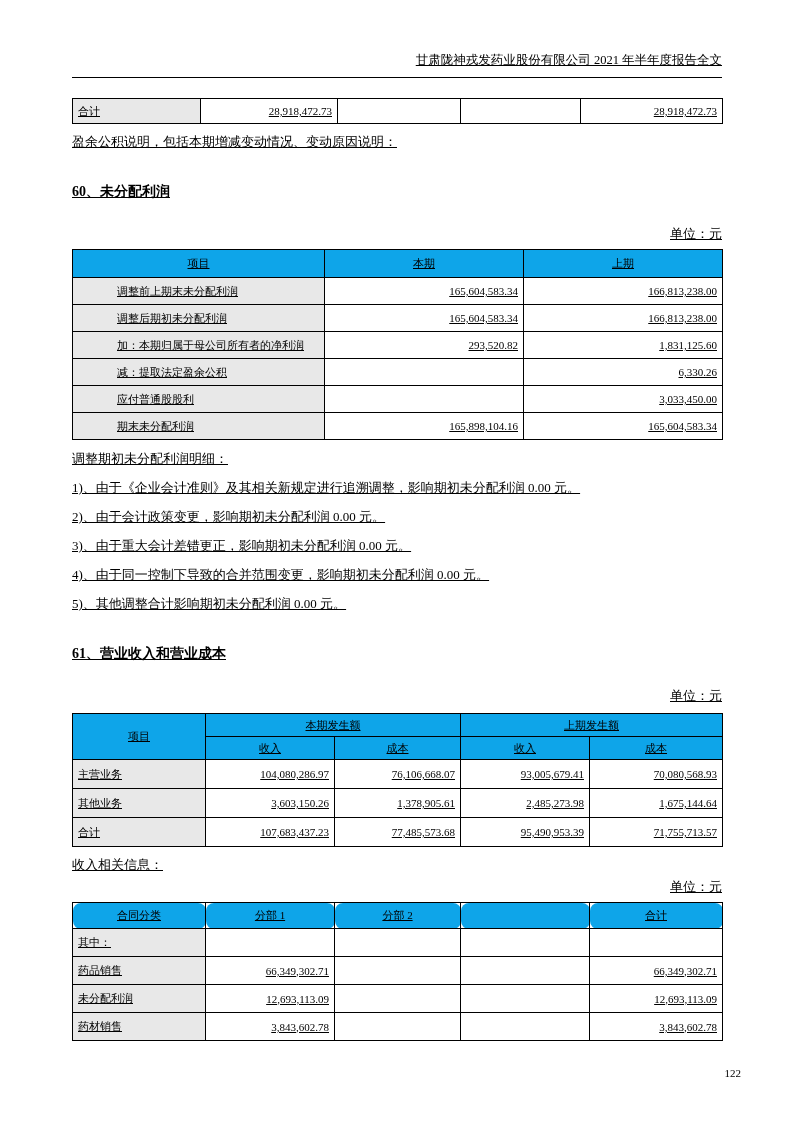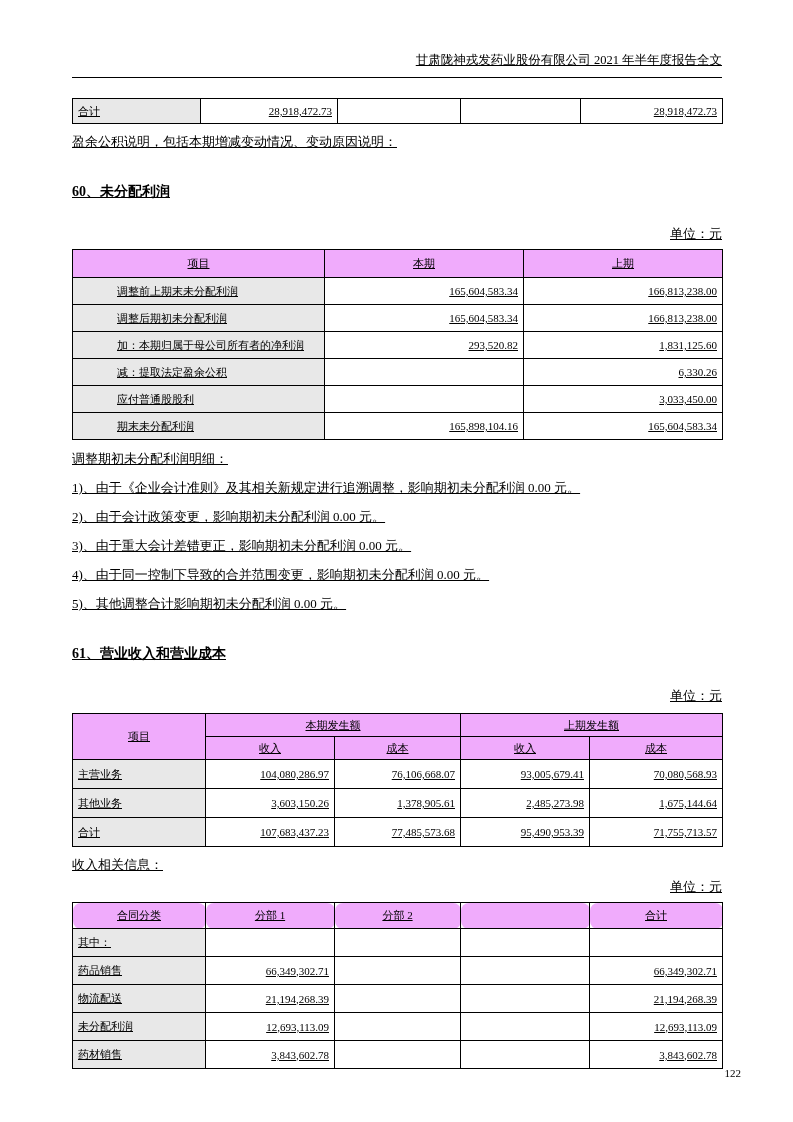--- a/index.html
+++ b/index.html
@@ -9,21 +9,21 @@
     font-family:"Liberation Serif","DejaVu Serif",serif;
     color:#000; font-size:13px;
   }
   .content { padding:0 71px 0 72px;text-decoration:underline; }
 
   .doc-header { padding-top:52px; text-align:right; font-size:12.5px; }
   .header-rule { border-bottom:1px solid #000; margin-top:8px; }
 
   table { border-collapse:collapse; width:650px; table-layout:fixed; font-size:11px; }
   td,th { border:1px solid #000; padding:2px 5px; vertical-align:middle; font-weight:normal; overflow:hidden; }
-  .hd   { background:#f0abfc; }
+  .hd   { background:#0ea5e9; }
   .lbl  { background:#e8e8e8; text-align:left; }
   .num  { text-align:right; }
   .indent { padding-left:36px; }
 
   .t-top { margin-top:20px; }
   .t-top td { height:25px; }
 
   .note { margin-top:9px; }
 
   .sec-title { margin-top:32px; font-weight:bold; font-size:14px; }
@@ -209,27 +209,20 @@
       <td class="num"></td>
     </tr>
     <tr>
       <td class="lbl">药品销售</td>
       <td class="num">66,349,302.71</td>
       <td class="num"></td>
       <td class="num"></td>
       <td class="num">66,349,302.71</td>
     </tr>
     <tr>
-      <td class="lbl">物流配送</td>
-      <td class="num">21,194,268.39</td>
-      <td class="num"></td>
-      <td class="num"></td>
-      <td class="num">21,194,268.39</td>
-    </tr>
-    <tr>
       <td class="lbl">未分配利润</td>
       <td class="num">12,693,113.09</td>
       <td class="num"></td>
       <td class="num"></td>
       <td class="num">12,693,113.09</td>
     </tr>
     <tr>
       <td class="lbl">药材销售</td>
       <td class="num">3,843,602.78</td>
       <td class="num"></td>

